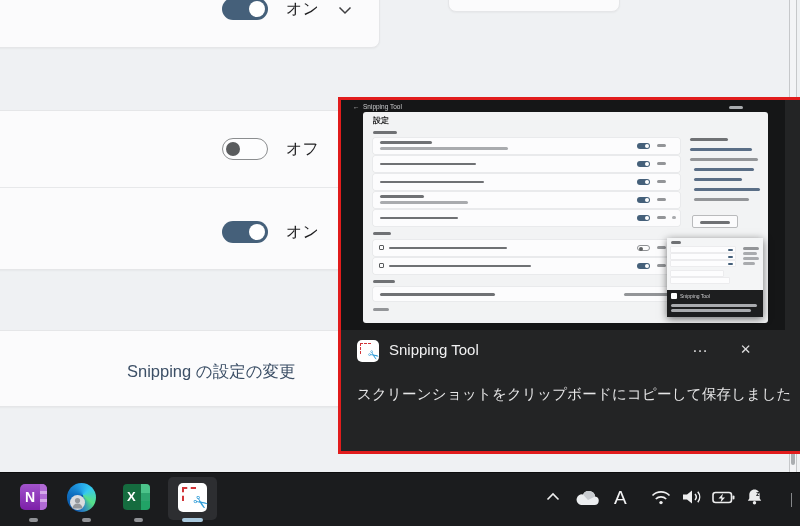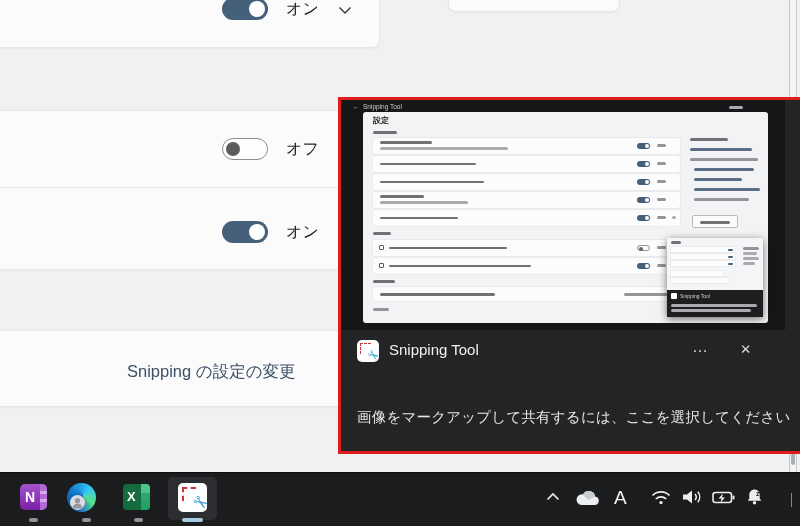--- a/index.html
+++ b/index.html
@@ -220,21 +220,21 @@
     </div>
 
     <div class="snip-icon small" style="left:16px;top:240px;width:22px;height:22px;">
       <div class="snip-dash-t"></div>
       <div class="snip-dash-l"></div>
       <div class="snip-sc">✂</div>
     </div>
     <div class="ntf-title" style="left:48px;top:241px;">Snipping Tool</div>
     <div class="ntf-more" style="left:351px;top:238px;">…</div>
     <div class="ntf-close" style="left:399px;top:241px;">✕</div>
-    <div class="ntf-body" style="left:16px;top:308px;">画像をマークアップして共有するには、ここを選択してください</div>
+    <div class="ntf-body" style="left:16px;top:285px;">スクリーンショットをクリップボードにコピーして保存しました</div>
   </div>
 
   <div class="taskbar">
     <div class="onenote-icon">
       <div class="strip"></div>
       <div class="notch" style="top:7px;"></div>
       <div class="notch" style="top:15px;"></div>
       <div class="letter">N</div>
     </div>
     <div class="edge-icon">

